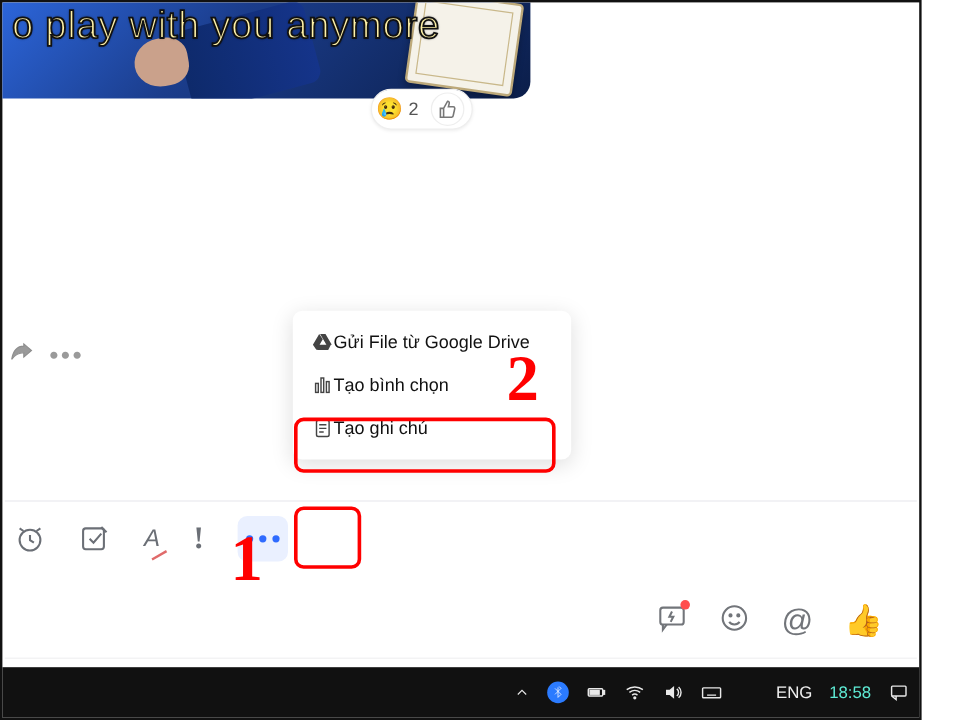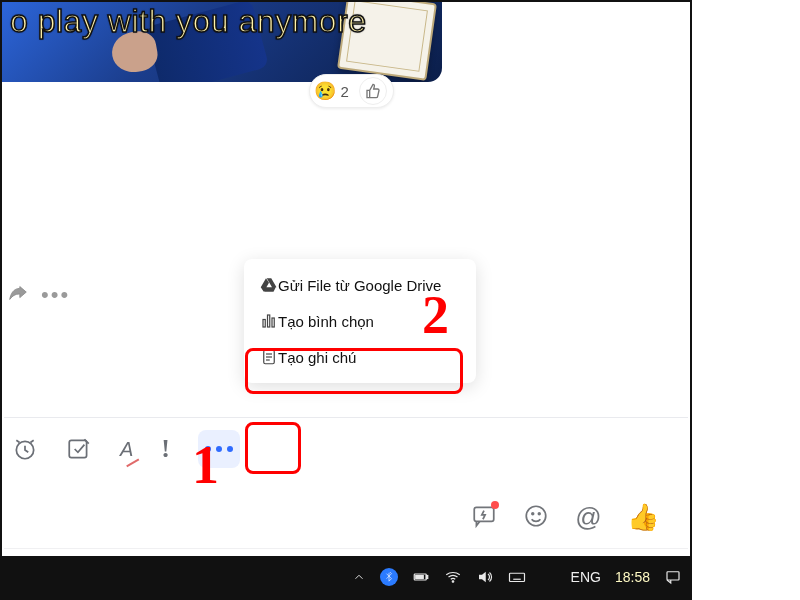--- a/index.html
+++ b/index.html
@@ -1,17 +1,17 @@
 <!DOCTYPE html>
 <html><head>
 <meta charset="utf-8">
 <style>
   * { box-sizing: border-box; margin: 0; padding: 0; }
   html, body { width: 800px; height: 600px; font-family: -apple-system, Helvetica, Arial, sans-serif; overflow: hidden; }
-  .frame { width: 692px; height: 600px; border: 2px solid #111; position: relative; background: #fff; }
+  .frame { width: 768px; height: 600px; border: 2px solid #111; position: relative; background: #fff; }
 
   
   .chat-media {
     position: absolute; left: 0; top: 0; width: 440px; height: 80px;
     background: linear-gradient(135deg,#2c65d9 0%, #1b3d8c 40%, #0b1e4a 100%);
     border-bottom-right-radius: 14px;
     overflow: hidden;
   }
   .chat-media .arm { position:absolute; left:150px; top:10px; width:110px; height:70px;
     background: linear-gradient(90deg,#0e2a6b,#15348a);
@@ -78,21 +78,21 @@
   .bottom-sep { position:absolute; left:2px; right:2px; top:546px; height:1px; background:#f0f0f2;}
 
   
   .taskbar { position:absolute; left:0; right:0; bottom:0; height:42px; background:#111; display:flex; justify-content:flex-end; align-items:center; padding:0 8px; gap:14px;}
   .taskbar .t-ic{ color:#e8e8e8; font-size:14px; display:flex; align-items:center;}
   .taskbar svg{ width:18px;height:18px; stroke:#e8e8e8; fill:none; stroke-width:1.6;}
   .chev svg{ width:14px;height:14px;}
   .bt-dot{ width:18px;height:18px;border-radius:50%;background:#2b7bff; display:flex;align-items:center;justify-content:center;}
   .bt-dot svg{width:10px;height:10px; stroke:#fff; fill:#fff;}
   .taskbar .lang{font-size:14px;color:#eee;margin-left:31px;}
-  .taskbar .time{font-size:14px;color:#fef9c3;}
+  .taskbar .time{font-size:14px;color:#5eead4;}
 
   
   .anno-box { position:absolute; border:3px solid #f00; border-radius:8px; pointer-events:none;}
   .anno1 { left:243px; top:420px; width:56px; height:52px;}
   .anno2 { left:243px; top:346px; width:218px; height:46px;}
   .anno-num { position:absolute; color:#f00; font-size:54px; font-weight:700; font-family:"Times New Roman",serif; pointer-events:none;}
   .n1{ left:190px; top:432px;}
   .n2{ left:420px; top:282px;}
 </style>
 </head>

